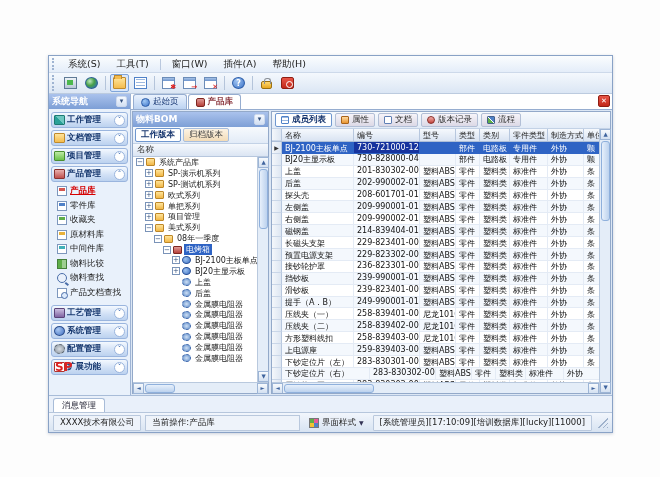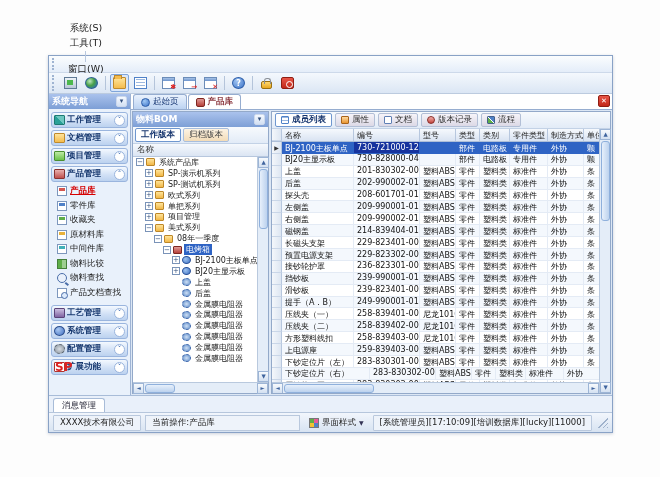--- a/index.html
+++ b/index.html
@@ -146,21 +146,21 @@
      linear-gradient(135deg, transparent 50%, #9fb2cc 50%, #9fb2cc 58%, transparent 58%, transparent 72%, #9fb2cc 72%, #9fb2cc 80%, transparent 80%, transparent 94%, #9fb2cc 94%); }
 </style>
 </head>
 <body>
 
 <div class="page">
   <div class="window">
 
     <div class="menubar">
       <span class="grip"></span>
-      <span id="menu-items" style="display:flex;align-items:center;flex-direction:column;">
+      <span id="menu-items" style="display:flex;align-items:center;">
           <span class="menu-item">系统(S)</span>
           <span class="menu-item">工具(T)</span>
           <span class="menu-sep"></span>
           <span class="menu-item">窗口(W)</span>
           <span class="menu-item">插件(A)</span>
           <span class="menu-item">帮助(H)</span>
         </span>
     </div>
 
     <div class="toolbar">

